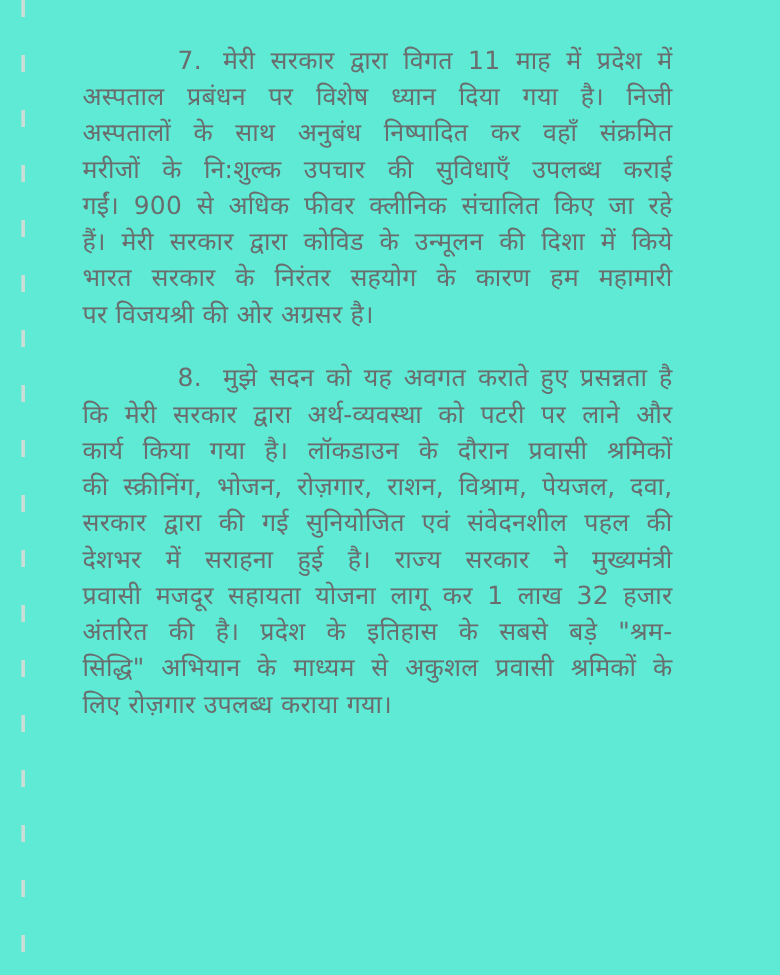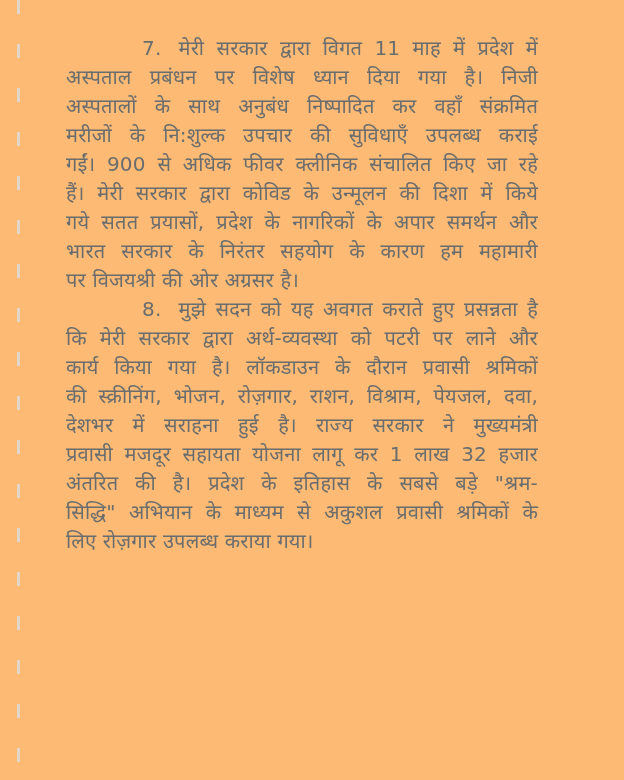--- a/index.html
+++ b/index.html
@@ -5,21 +5,21 @@
   html, body {
     margin: 0;
     padding: 0;
     background: #e9e9e7;
   }
   .page {
     position: relative;
     width: 624px;
     height: 780px;
     margin: 0 auto;
-    background: #fdba74;
+    background: #5eead4;
     overflow: hidden;
     font-family: "DejaVu Sans", sans-serif;
   }
   
   .binding-marks {
     position: absolute;
     left: 17px;
     top: 0;
     bottom: 0;
     width: 3px;
@@ -34,21 +34,21 @@
     position: absolute;
     left: 66px;
     top: 34px;
     width: 472px;
     color: #6a6d6e;
     font-size: 20px;
     line-height: 29px;
     letter-spacing: 0.2px;
   }
   .para { margin: 0; }
-  .para + .para { }
+  .para + .para { margin-top: 22px; }
   .line {
     text-align: justify;
     text-align-last: justify;
     min-height: 29px;
   }
   .line.para-first { padding-left: 76px; }
   .line.para-last { text-align-last: left; }
   .para-number {
     display: inline-block;
     margin-right: 17px;
@@ -62,30 +62,30 @@
 
   <div class="text-block">
 
     <div class="para">
       <div class="line para-first"><span class="para-number">7.</span><span>मेरी सरकार द्वारा विगत 11 माह में प्रदेश में</span></div>
       <div class="line">अस्पताल प्रबंधन पर विशेष ध्यान दिया गया है। निजी</div>
       <div class="line">अस्पतालों के साथ अनुबंध निष्पादित कर वहाँ संक्रमित</div>
       <div class="line">मरीजों के नि:शुल्क उपचार की सुविधाएँ उपलब्ध कराई</div>
       <div class="line">गईं। 900 से अधिक फीवर क्लीनिक संचालित किए जा रहे</div>
       <div class="line">हैं। मेरी सरकार द्वारा कोविड के उन्मूलन की दिशा में किये</div>
-      <div class="line">गये सतत प्रयासों, प्रदेश के नागरिकों के अपार समर्थन और</div>
       <div class="line">भारत सरकार के निरंतर सहयोग के कारण हम महामारी</div>
       <div class="line para-last">पर विजयश्री की ओर अग्रसर है।</div>
     </div>
 
     <div class="para">
       <div class="line para-first"><span class="para-number">8.</span><span>मुझे सदन को यह अवगत कराते हुए प्रसन्नता है</span></div>
       <div class="line">कि मेरी सरकार द्वारा अर्थ-व्यवस्था को पटरी पर लाने और</div>
       <div class="line">कार्य किया गया है। लॉकडाउन के दौरान प्रवासी श्रमिकों</div>
       <div class="line">की स्क्रीनिंग, भोजन, रोज़गार, राशन, विश्राम, पेयजल, दवा,</div>
+      <div class="line">सरकार द्वारा की गई सुनियोजित एवं संवेदनशील पहल की</div>
       <div class="line">देशभर में सराहना हुई है। राज्य सरकार ने मुख्यमंत्री</div>
       <div class="line">प्रवासी मजदूर सहायता योजना लागू कर 1 लाख 32 हजार</div>
       <div class="line">अंतरित की है। प्रदेश के इतिहास के सबसे बड़े "श्रम-</div>
       <div class="line">सिद्धि" अभियान के माध्यम से अकुशल प्रवासी श्रमिकों के</div>
       <div class="line para-last">लिए रोज़गार उपलब्ध कराया गया।</div>
     </div>
 
   </div>
 </div>
 

